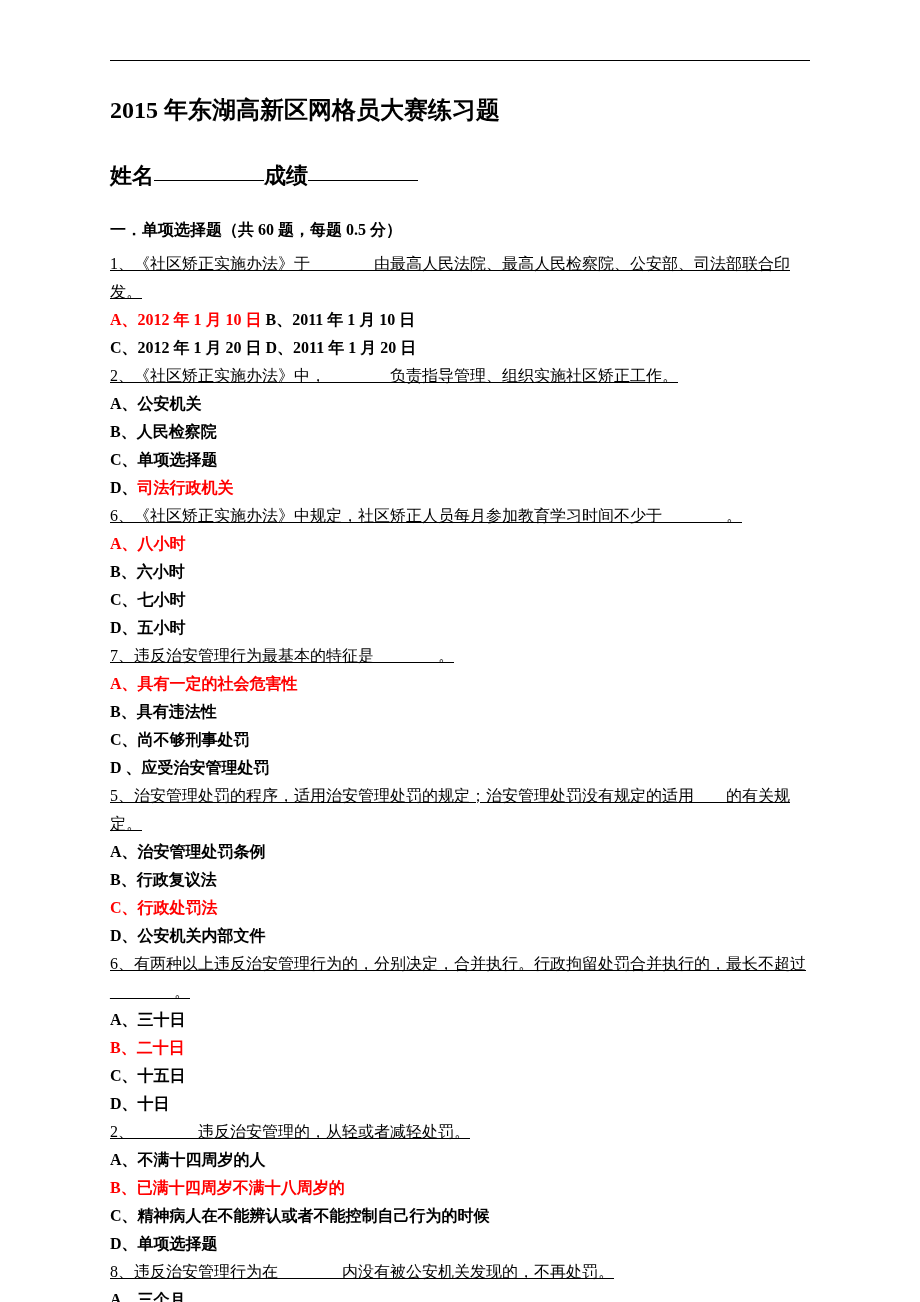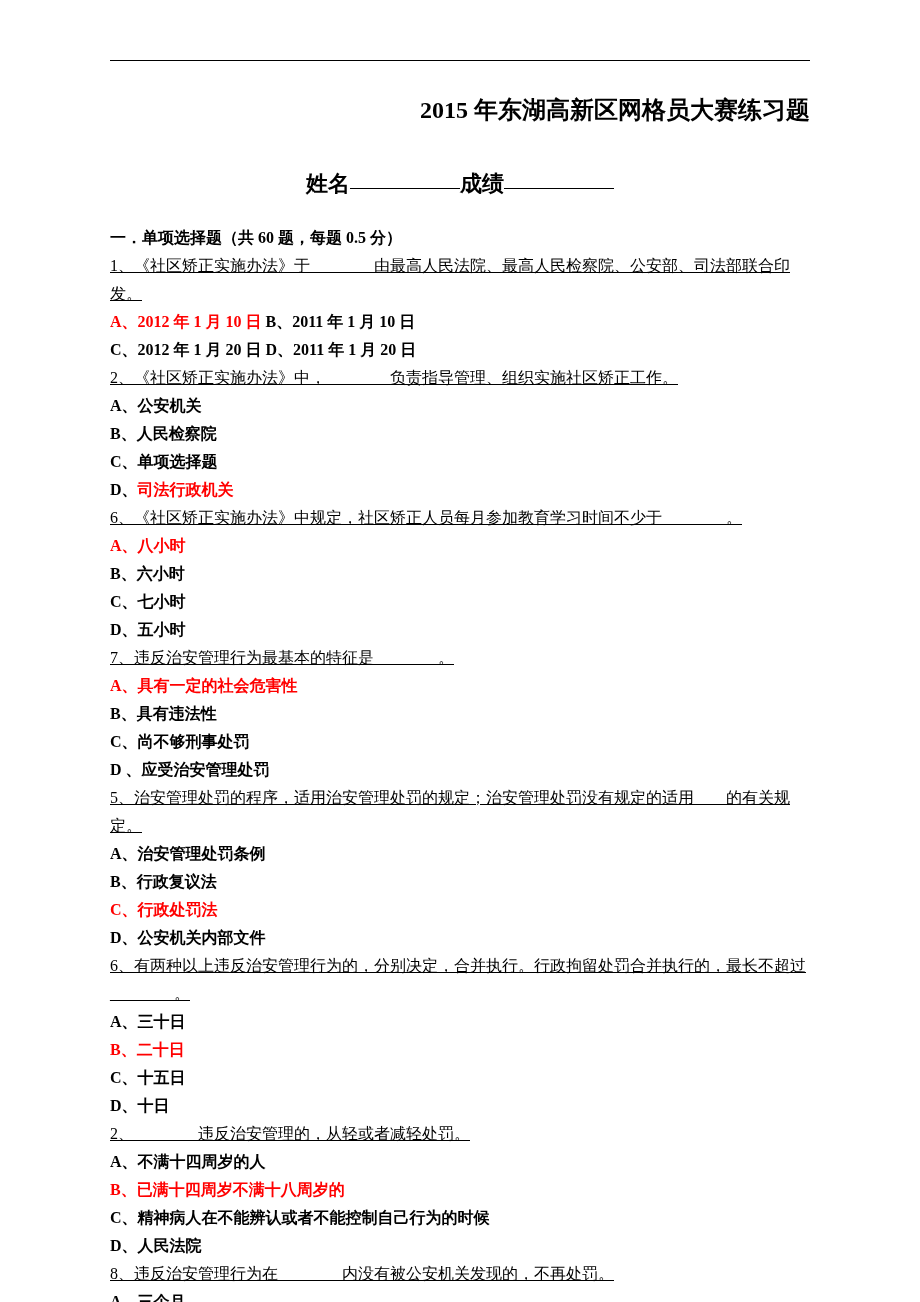--- a/index.html
+++ b/index.html
@@ -11,44 +11,45 @@
       line-height: 1.75;
       width: 920px;
       padding: 60px 110px 40px 110px;
     }
     .top-rule {
       border: none;
       border-top: 1px solid #000;
       margin-bottom: 28px;
     }
     .title {
-      text-align: right;
+      text-align: left;
       font-size: 24px;
       font-weight: bold;
       font-family: "SimSun", serif;
-      margin-bottom: 34px;
+      margin-bottom: 26px;
     }
     .subtitle {
-      text-align: center;
+      text-align: left;
       font-size: 22px;
       font-weight: bold;
       font-family: "SimHei", "SimSun", serif;
       margin-bottom: 20px;
     }
     .subtitle .blank {
       display: inline-block;
       border-bottom: 1.5px solid #000;
       width: 110px;
       vertical-align: baseline;
       position: relative;
       top: -2px;
     }
     .section-header {
       font-weight: bold;
       font-family: "SimHei", "SimSun", serif;
+      margin-bottom: 6px;
     }
     .q { margin: 0; text-decoration: underline; }
     .opt { margin: 0; font-weight: bold; }
     .red { color: #FF0000; }
   </style>
 </head>
 <body>
 
 <hr class="top-rule">
 
@@ -95,16 +96,16 @@
 <p class="q">6、有两种以上违反治安管理行为的，分别决定，合并执行。行政拘留处罚合并执行的，最长不超过________。</p>
 <p class="opt">A、三十日</p>
 <p class="opt red">B、二十日</p>
 <p class="opt">C、十五日</p>
 <p class="opt">D、十日</p>
 
 <p class="q">2、________违反治安管理的，从轻或者减轻处罚。</p>
 <p class="opt">A、不满十四周岁的人</p>
 <p class="opt red">B、已满十四周岁不满十八周岁的</p>
 <p class="opt">C、精神病人在不能辨认或者不能控制自己行为的时候</p>
-<p class="opt">D、人民法院</p>
+<p class="opt">D、单项选择题</p>
 
 <p class="q">8、违反治安管理行为在________内没有被公安机关发现的，不再处罚。</p>
 <p class="opt">A、三个月</p>
 
 </body></html>

